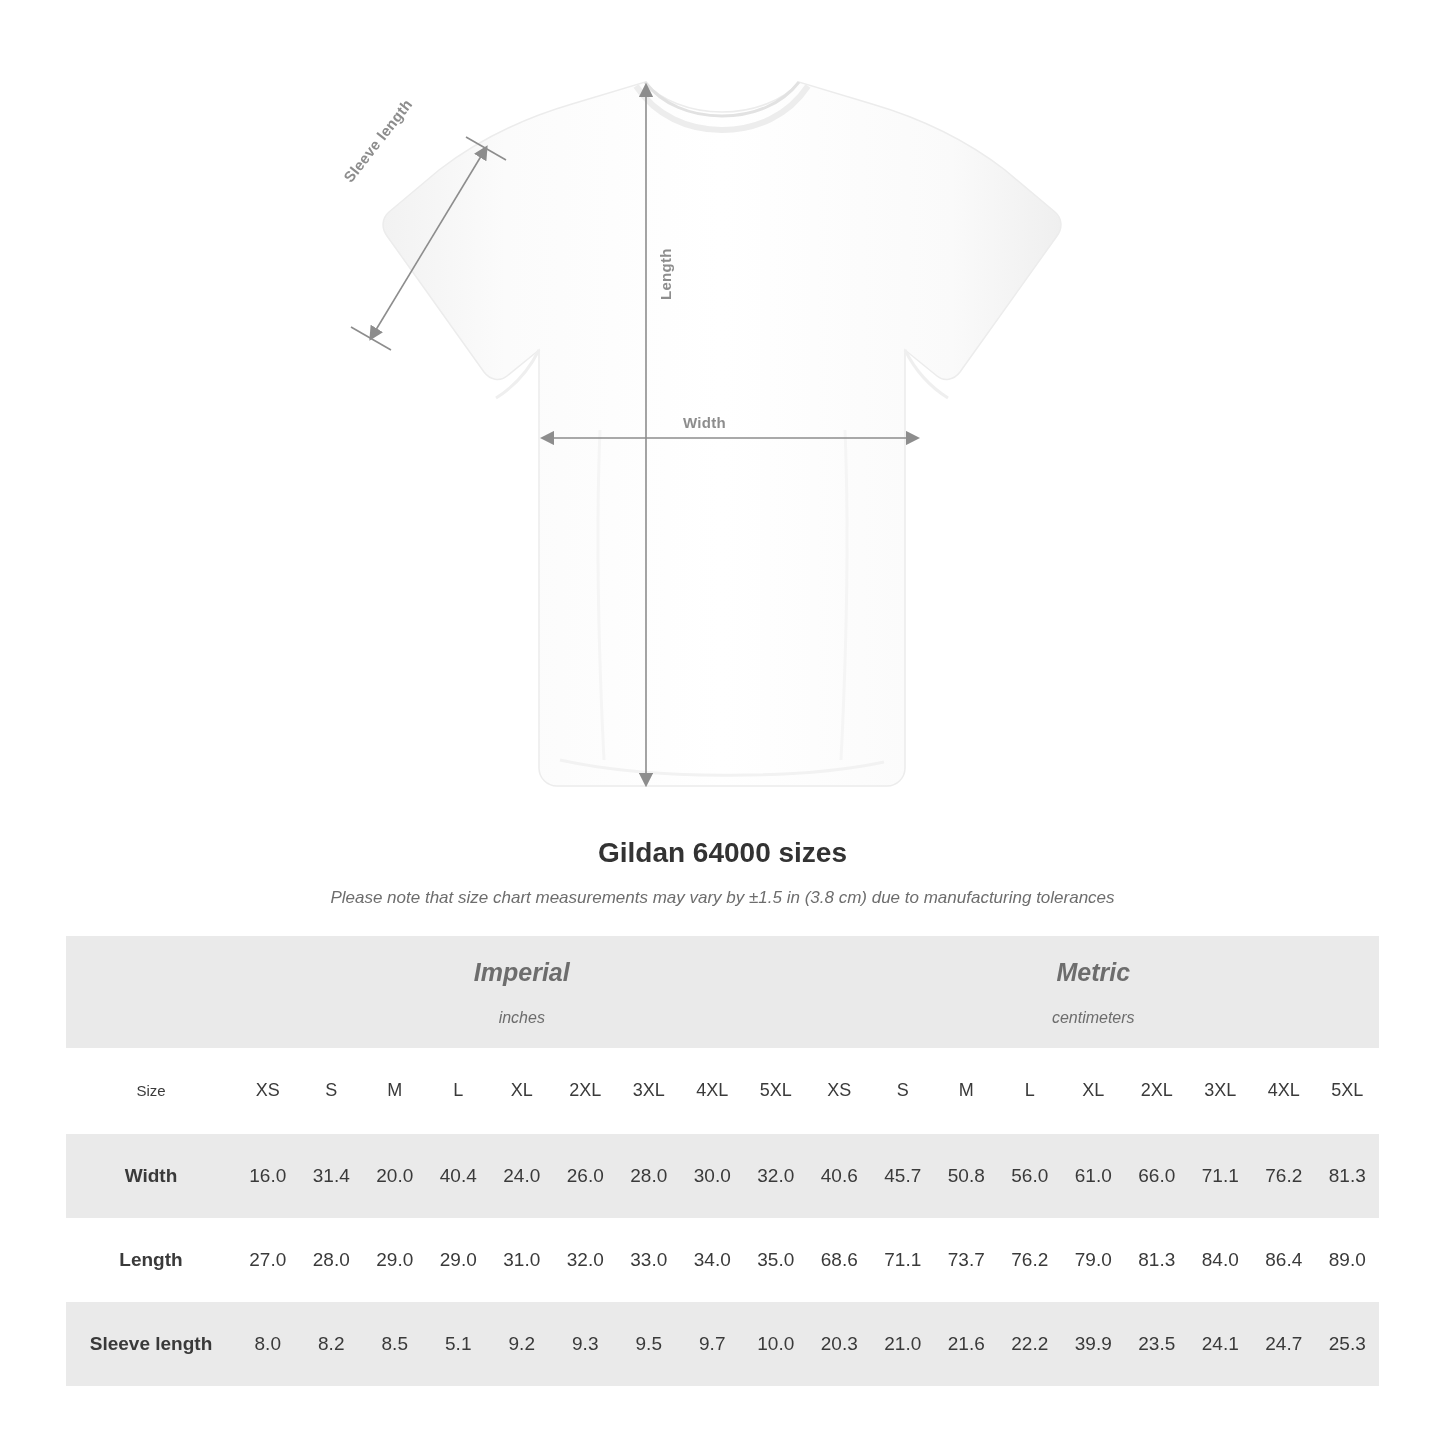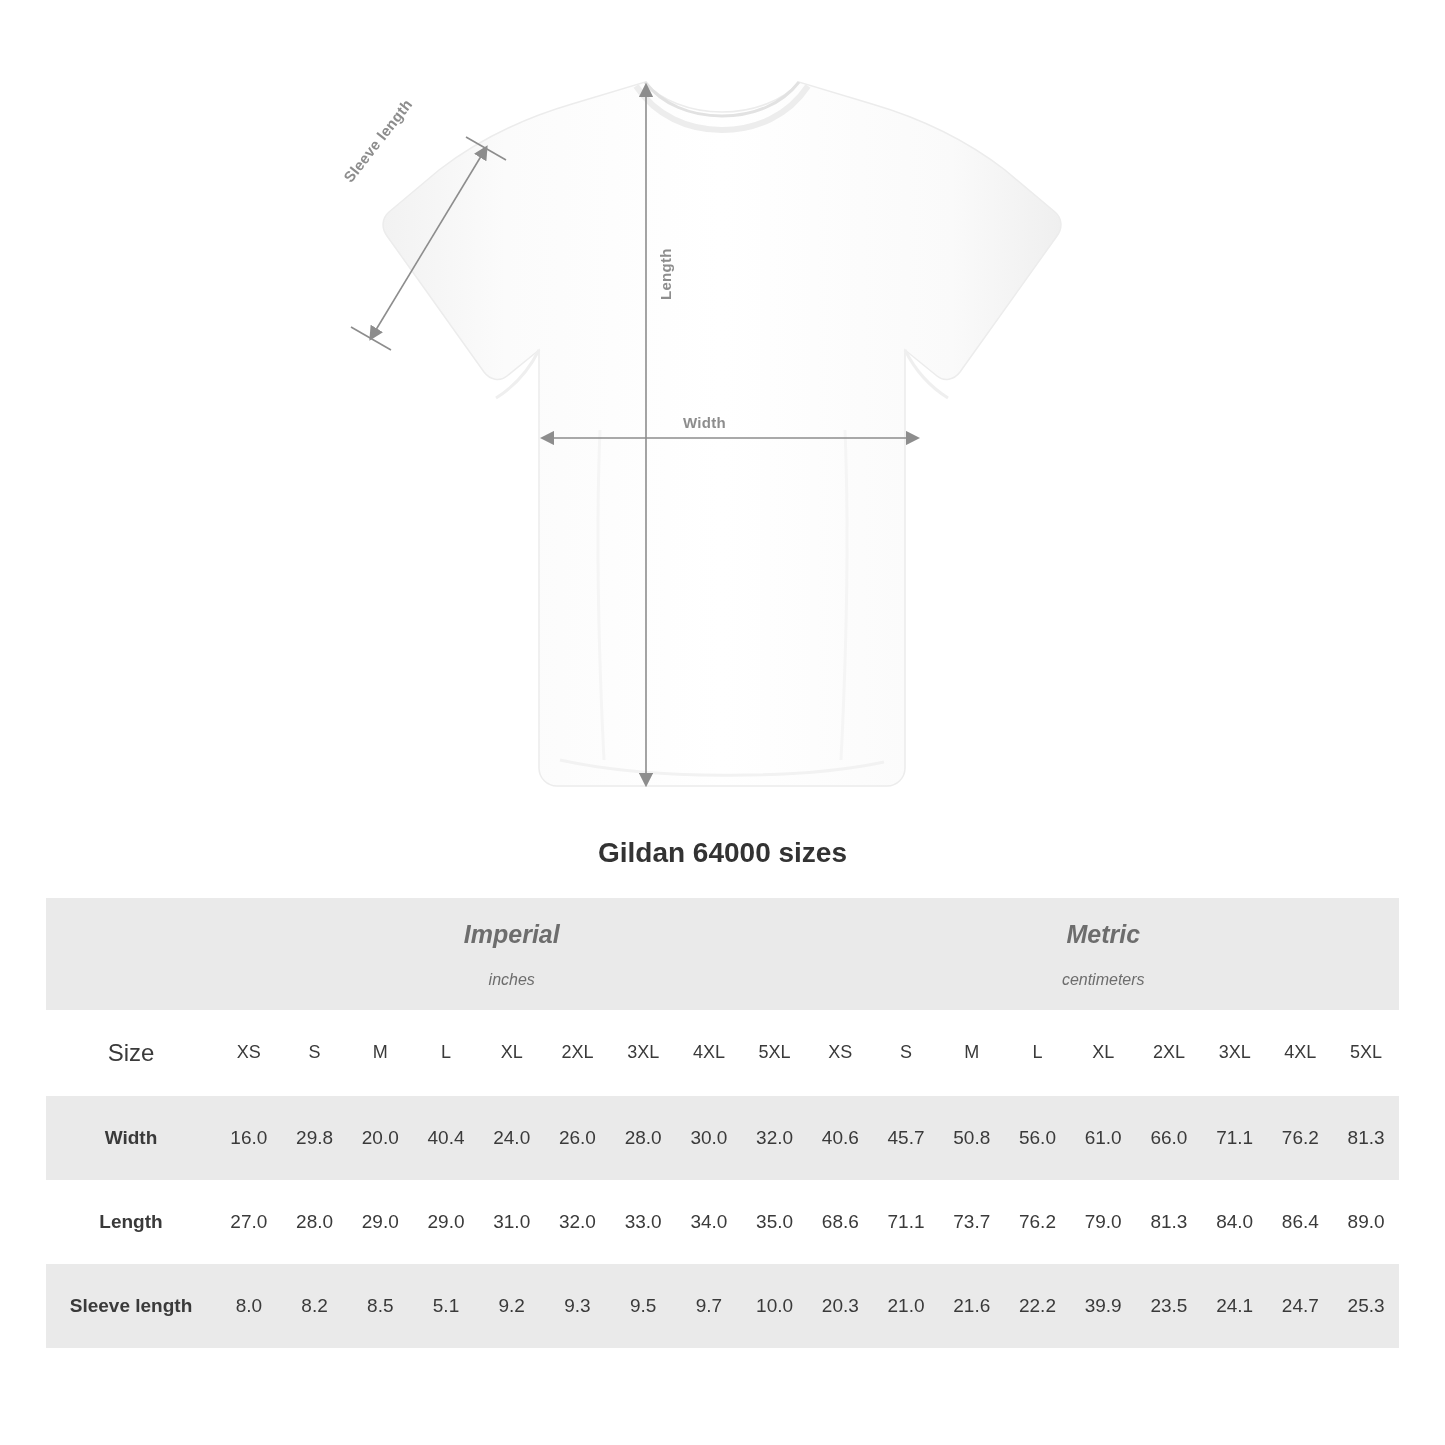--- a/index.html
+++ b/index.html
@@ -71,21 +71,21 @@
   .chart-note {
     font-size: 17px;
     font-style: italic;
     color: #6d6d6d;
     margin-top: 18px;
   }
 
   
   .table-wrap {
     margin-top: 28px;
-    padding: 0 46px;
+    padding: 0 66px;
   }
   table.size-table {
     width: 100%;
     border-collapse: collapse;
     table-layout: fixed;
   }
   table.size-table td,
   table.size-table th {
     text-align: center;
     vertical-align: middle;
@@ -112,21 +112,21 @@
   }
 
   .head-row td {
     height: 84px;
     font-size: 18px;
     font-weight: bold;
     color: #3a3a3a;
     background: #ffffff;
   }
   .head-row td.rowhead {
-    font-size: 24px;
+    font-size: 15px;
     margin-top: 16px;
   }
 
   .data-row td {
     height: 82px;
     font-size: 19px;
     color: #3a3a3a;
   }
   .data-row td.rowhead {
     font-weight: bold;
@@ -207,20 +207,21 @@
       <line x1="543" y1="438" x2="917" y2="438" stroke="#8d8d8d" stroke-width="1.6" marker-start="url(#arrTail)" marker-end="url(#arrHead)"></line>
     </svg>
 
     <div class="dim-label label-sleeve">Sleeve length</div>
     <div class="dim-label label-length">Length</div>
     <div class="dim-label label-width">Width</div>
   </div>
 
   <div class="title-block">
     <h1 class="chart-title">Gildan 64000 sizes</h1>
+    <div class="chart-note">Please note that size chart measurements may vary by ±1.5 in (3.8 cm) due to manufacturing tolerances</div>
   </div>
 
   <div class="table-wrap">
     <table class="size-table">
       <colgroup>
         <col class="col-first">
         <col>
           <col>
           <col>
           <col>
@@ -270,21 +271,21 @@
           <td>XL</td>
           <td>2XL</td>
           <td>3XL</td>
           <td>4XL</td>
           <td>5XL</td>
         </tr>
 
         <tr class="data-row row-shade">
           <td class="rowhead">Width</td>
           <td>16.0</td>
-          <td>29.8</td>
+          <td>31.4</td>
           <td>20.0</td>
           <td>40.4</td>
           <td>24.0</td>
           <td>26.0</td>
           <td>28.0</td>
           <td>30.0</td>
           <td>32.0</td>
           <td>40.6</td>
           <td>45.7</td>
           <td>50.8</td>

